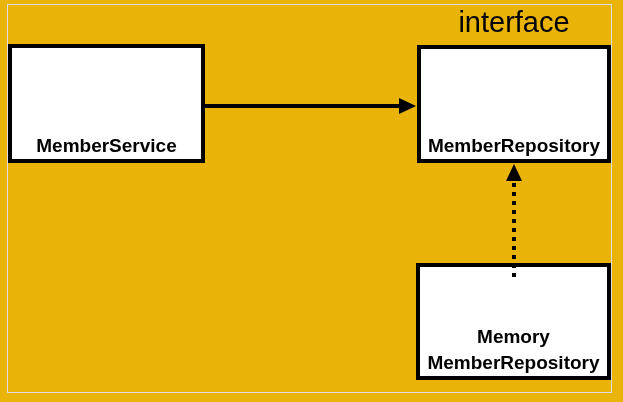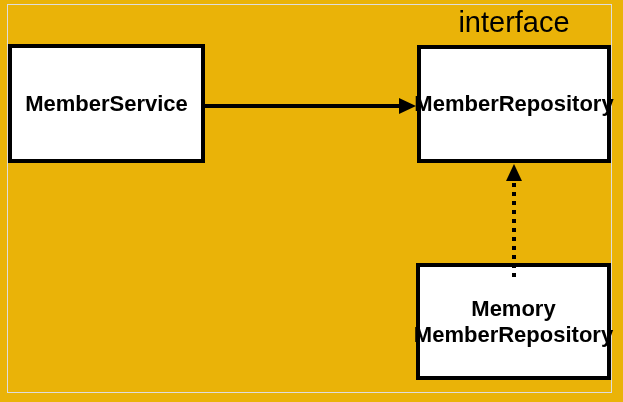--- a/index.html
+++ b/index.html
@@ -25,24 +25,24 @@
     box-sizing: border-box;
   }
   .node {
     position: absolute;
     box-sizing: border-box;
     border: 4px solid #000000;
     background: #ffffff;
     display: flex;
     flex-direction: column;
     align-items: center;
-    justify-content: center;
+    justify-content: flex-end;
     text-align: center;
     font-weight: bold;
-    font-size: 22px;
+    font-size: 19px;
     color: #000000;
     line-height: 26px;
   }
   .node-member-service {
     left: 8px;
     top: 44px;
     width: 197px;
     height: 119px;
   }
   .node-member-repository {

